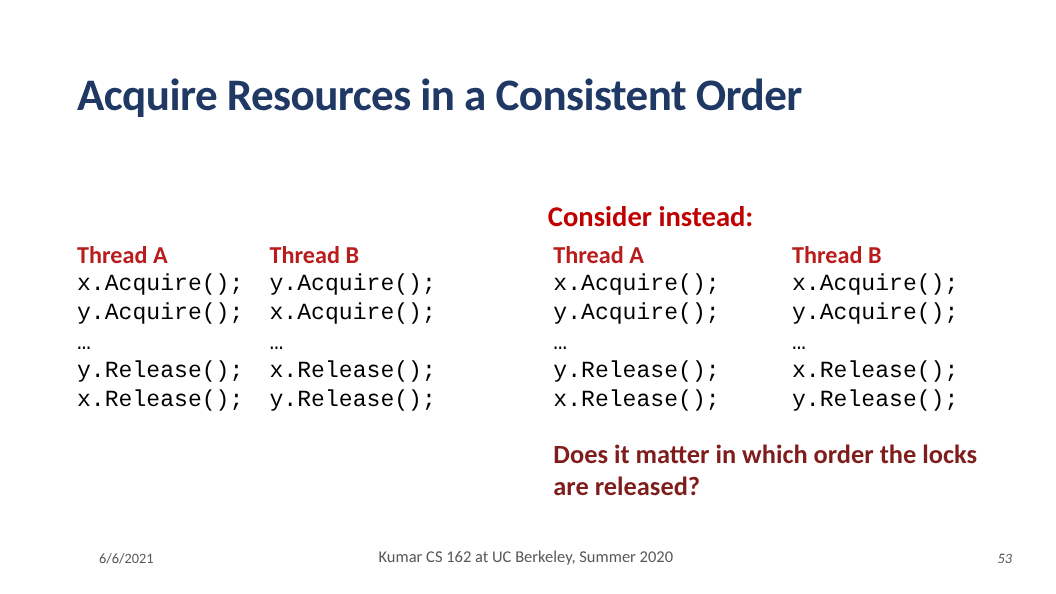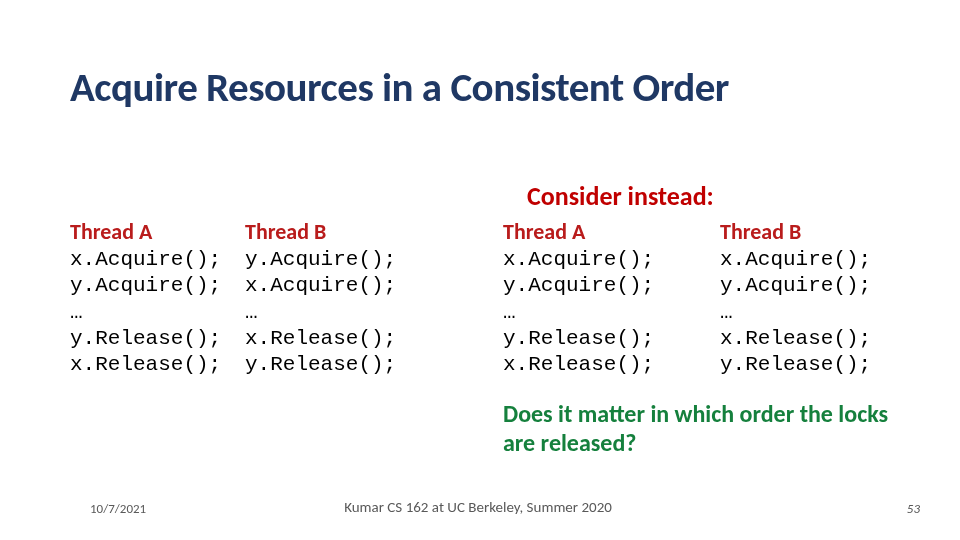--- a/index.html
+++ b/index.html
@@ -1,28 +1,28 @@
 <!DOCTYPE html>
 <html><head>
 <meta charset="utf-8">
 <style>
   * { margin: 0; padding: 0; box-sizing: border-box; }
   html, body { width: 960px; height: 540px; background: #ffffff; font-family: Calibri, "Segoe UI", Arial, sans-serif; overflow: hidden; }
   .slide { position: relative; width: 956px; height: 540px; }
   .title { position: absolute; left: 70px; top: 62px; font-size: 41px; font-weight: 700; color: #1f3864; letter-spacing: -0.5px; }
-  .subhead { position: absolute; left: 527px; top: 180px; font-size: 26px; font-weight: 700; color: #c00000; }
+  .subhead { position: absolute; left: 498px; top: 180px; font-size: 26px; font-weight: 700; color: #c00000; }
   .cols { position: absolute; top: 218px; left: 0; width: 960px; }
   .col { position: absolute; top: 0; }
   .col.c1 { left: 70px; }
   .col.c2 { left: 245px; }
   .col.c3 { left: 503px; }
   .col.c4 { left: 720px; }
   .th-label { font-size: 22px; font-weight: 600; color: #b91c1c; margin-bottom: 2px; }
   .code { font-family: "Courier New", Courier, monospace; font-size: 21px; color: #000; white-space: pre; line-height: 1.25; }
-  .question { position: absolute; left: 503px; top: 400px; font-size: 24px; font-weight: 700; color: #15803d; line-height: 1.2; max-width: 420px; }
+  .question { position: absolute; left: 503px; top: 400px; font-size: 24px; font-weight: 700; color: #7f1d1d; line-height: 1.2; max-width: 420px; }
   .footer-date { position: absolute; left: 90px; bottom: 24px; font-size: 13px; color: #595959; }
   .footer-center { position: absolute; left: 0; right: 0; bottom: 24px; text-align: center; font-size: 15px; color: #595959; }
   .footer-num { position: absolute; right: 36px; bottom: 24px; font-size: 13px; color: #595959; font-style: italic; }
 </style>
 </head>
 <body>
 
 <div class="slide">
 
   <div class="title">Acquire Resources in a Consistent Order</div>
@@ -64,17 +64,17 @@
 y.Acquire();
 …
 x.Release();
 y.Release();</div>
     </div>
 
   </div>
 
   <div class="question">Does it matter in which order the locks are released?</div>
 
-  <div class="footer-date">10/7/2021</div>
+  <div class="footer-date">6/6/2021</div>
   <div class="footer-center">Kumar CS 162 at UC Berkeley, Summer 2020</div>
   <div class="footer-num">53</div>
 
 </div>
 
 </body></html>

